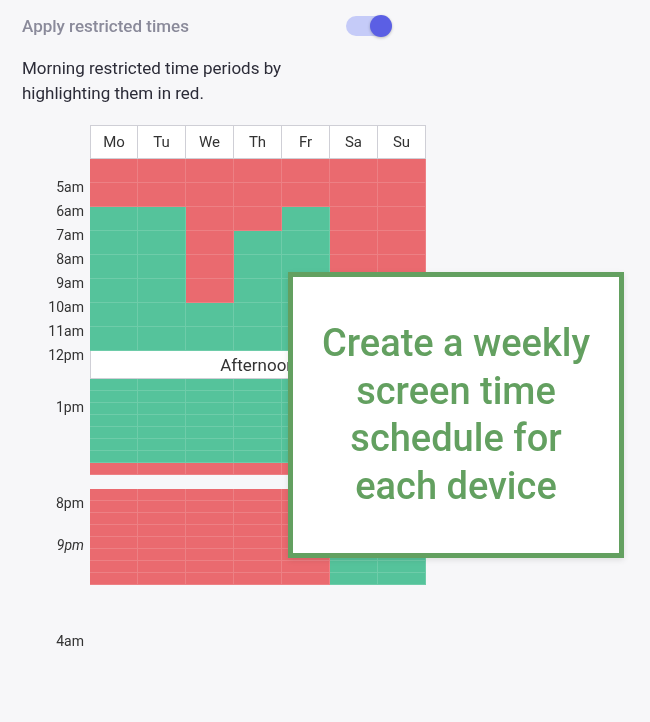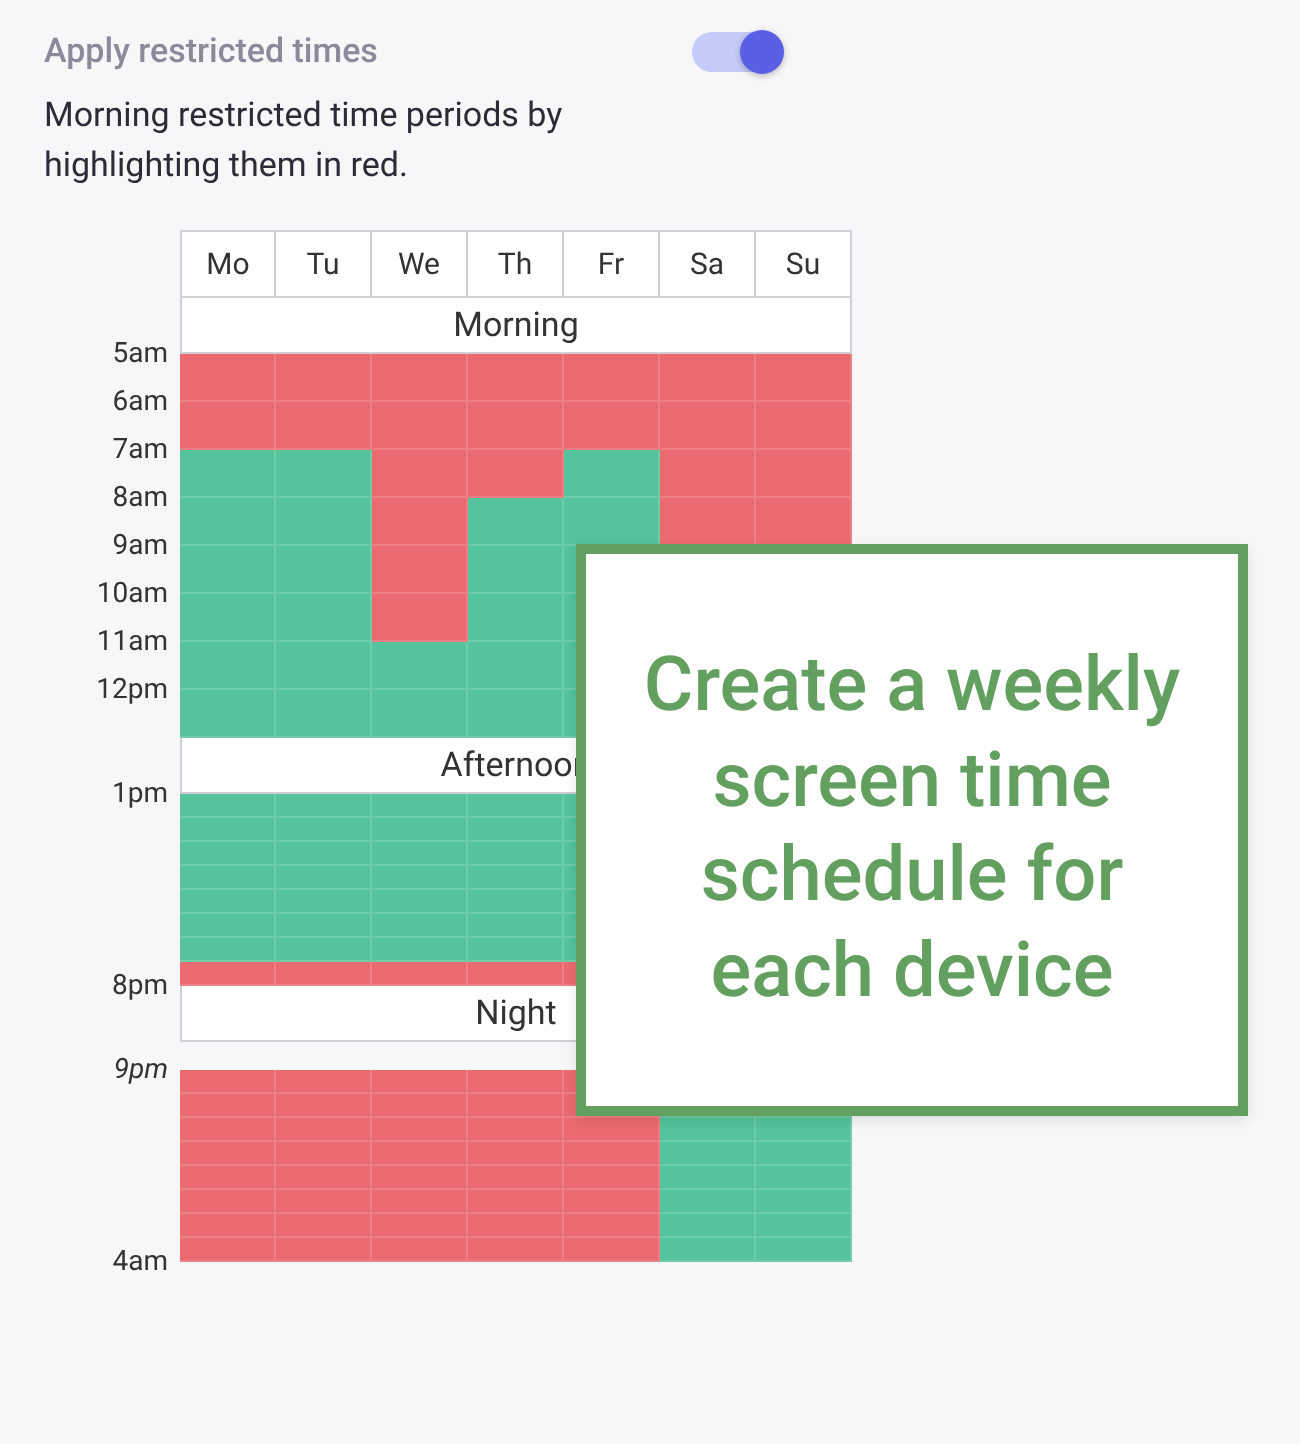--- a/index.html
+++ b/index.html
@@ -7,21 +7,21 @@
       width:650px;
       height:722px;
       background:#f7f7f9;
       font-family:"Segoe UI",Roboto,Arial,sans-serif;
       color:#333;
       padding:16px 10px 20px 22px;
       position:relative;
       overflow:hidden;
     }
 
-    .header-row { display:flex; align-items:center; margin-bottom:10px; }
+    .header-row { display:flex; align-items:center; margin-bottom:20px; }
     .header-row .title { color:#8a8a9a; font-size:17px; font-weight:500; flex:1; }
     .toggle {
       width:44px; height:20px; border-radius:10px;
       background:#c5cbf8; position:relative; cursor:pointer;
       margin-right:250px;
     }
     .toggle .knob {
       position:absolute; width:22px; height:22px; border-radius:50%;
       background:#5b5fe4; top:-1px; right:-2px;
       box-shadow:0 1px 3px rgba(0,0,0,.25);
@@ -119,21 +119,20 @@
     <div class="day-head" id="day-head">
         <div>Mo</div>
         <div>Tu</div>
         <div>We</div>
         <div>Th</div>
         <div>Fr</div>
         <div>Sa</div>
         <div>Su</div>
       </div>
 
-    <div class="section-label">Morning</div>
     <div class="rows" id="rows-morning">
         <div class="row">
           <div class="cell r" style="height: 24px;"></div>
           <div class="cell r" style="height: 24px;"></div>
           <div class="cell r" style="height: 24px;"></div>
           <div class="cell r" style="height: 24px;"></div>
           <div class="cell r" style="height: 24px;"></div>
           <div class="cell r" style="height: 24px;"></div>
           <div class="cell r" style="height: 24px;"></div>
         </div>
@@ -271,21 +270,20 @@
           <div class="cell r" style="height: 12px;"></div>
           <div class="cell r" style="height: 12px;"></div>
           <div class="cell r" style="height: 12px;"></div>
           <div class="cell r" style="height: 12px;"></div>
           <div class="cell r" style="height: 12px;"></div>
           <div class="cell g" style="height: 12px;"></div>
           <div class="cell g" style="height: 12px;"></div>
         </div>
       </div>
 
-    <div class="section-label">Night</div>
     <div class="night-gap"></div>
     <div class="rows" id="rows-night">
         <div class="row">
           <div class="cell r" style="height: 12px;"></div>
           <div class="cell r" style="height: 12px;"></div>
           <div class="cell r" style="height: 12px;"></div>
           <div class="cell r" style="height: 12px;"></div>
           <div class="cell r" style="height: 12px;"></div>
           <div class="cell g" style="height: 12px;"></div>
           <div class="cell g" style="height: 12px;"></div>

